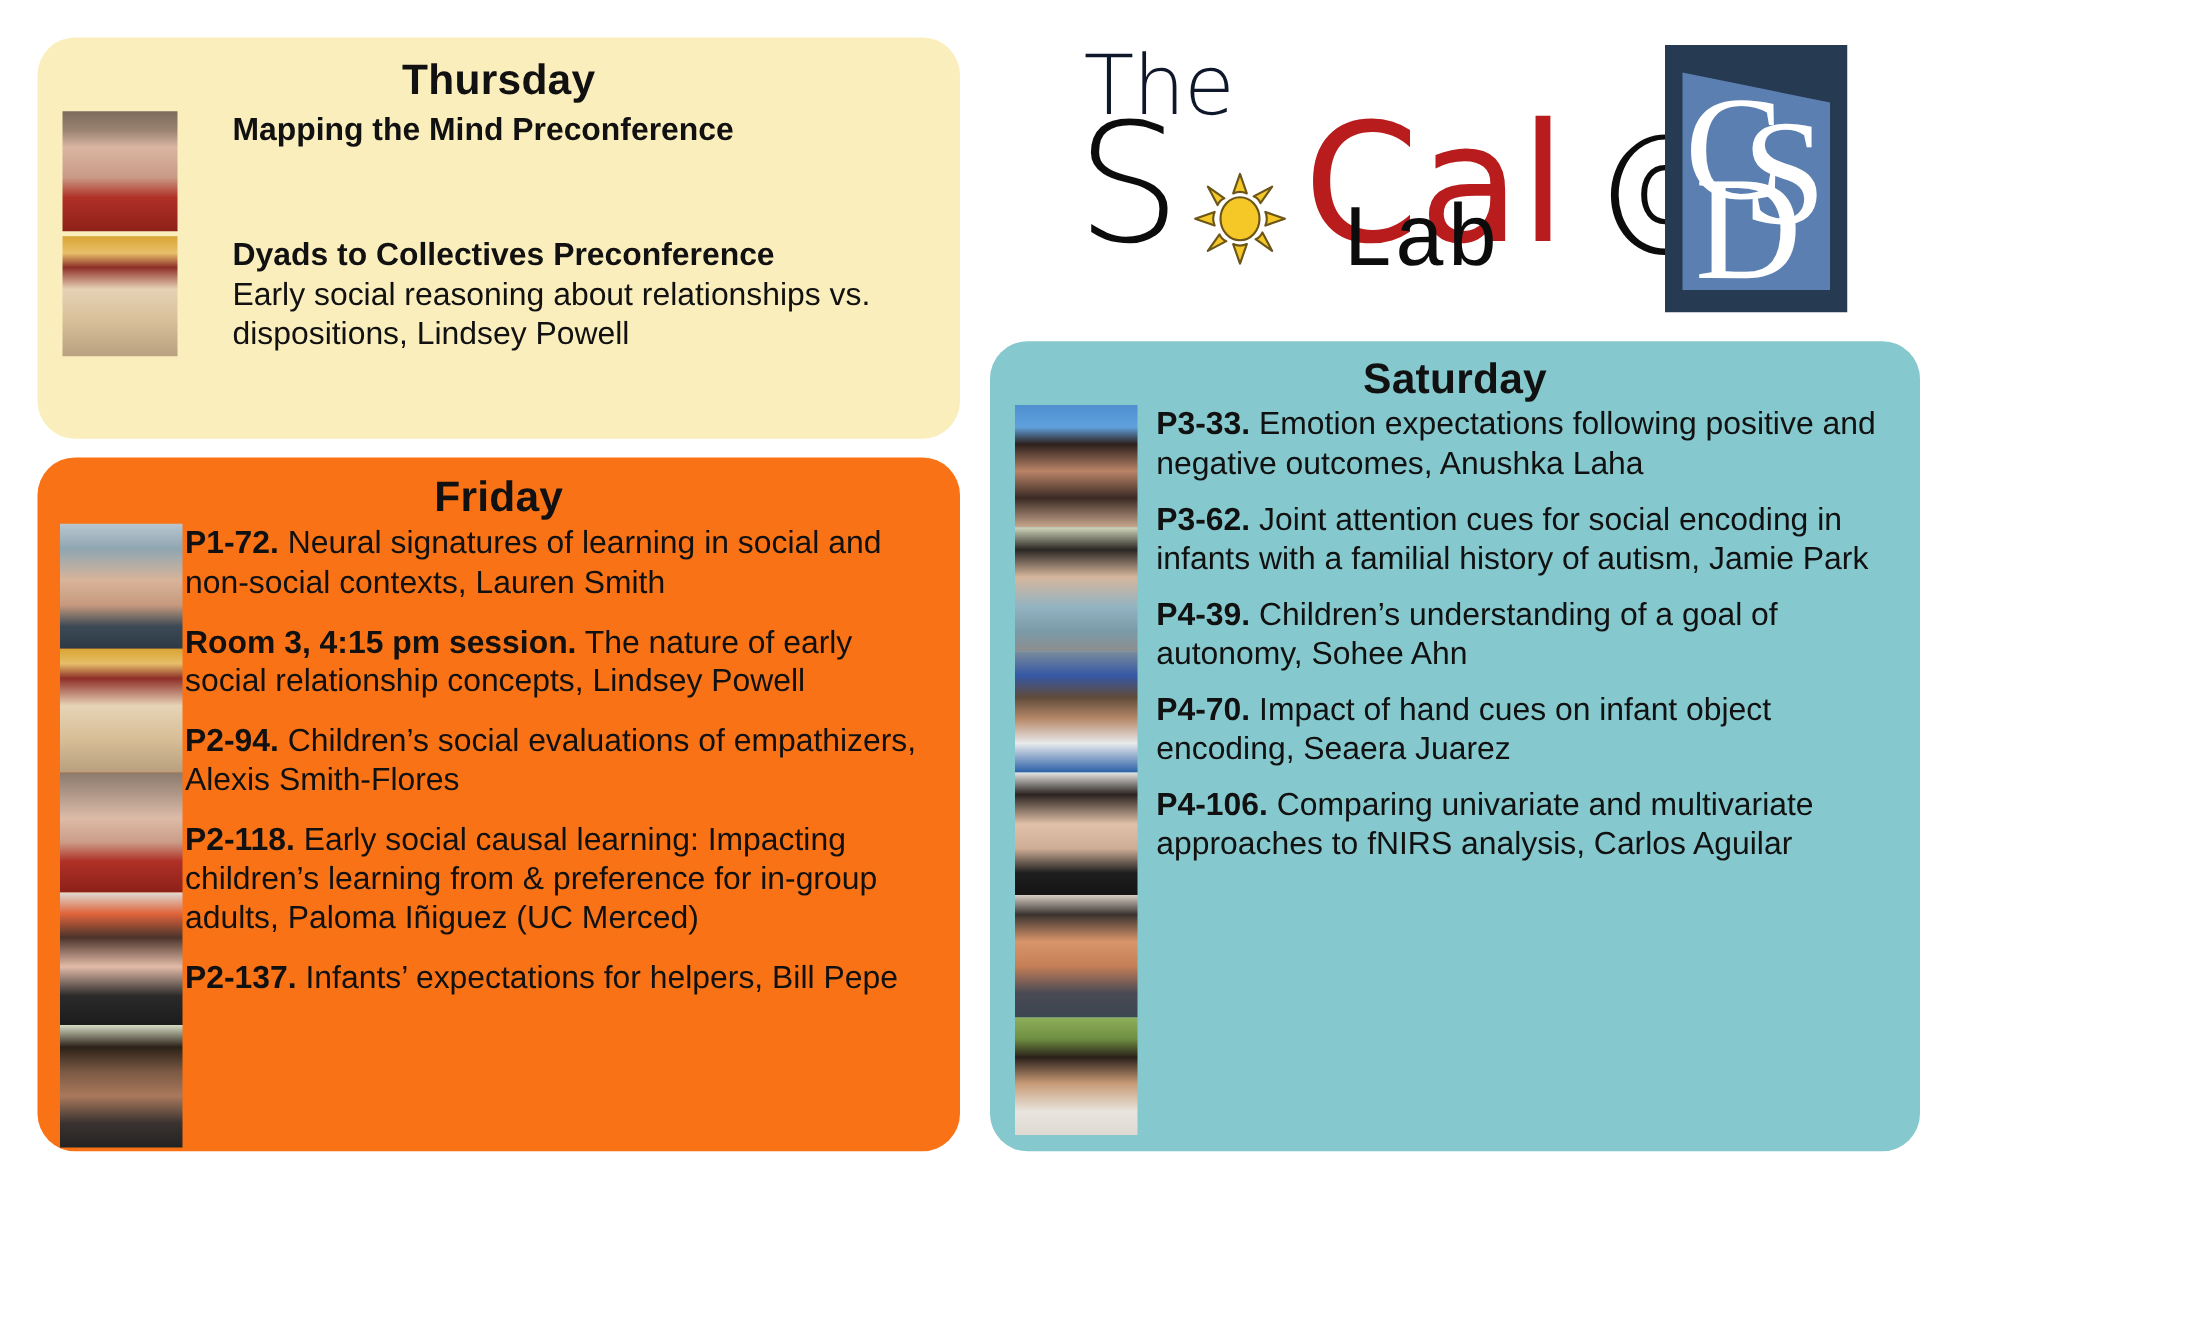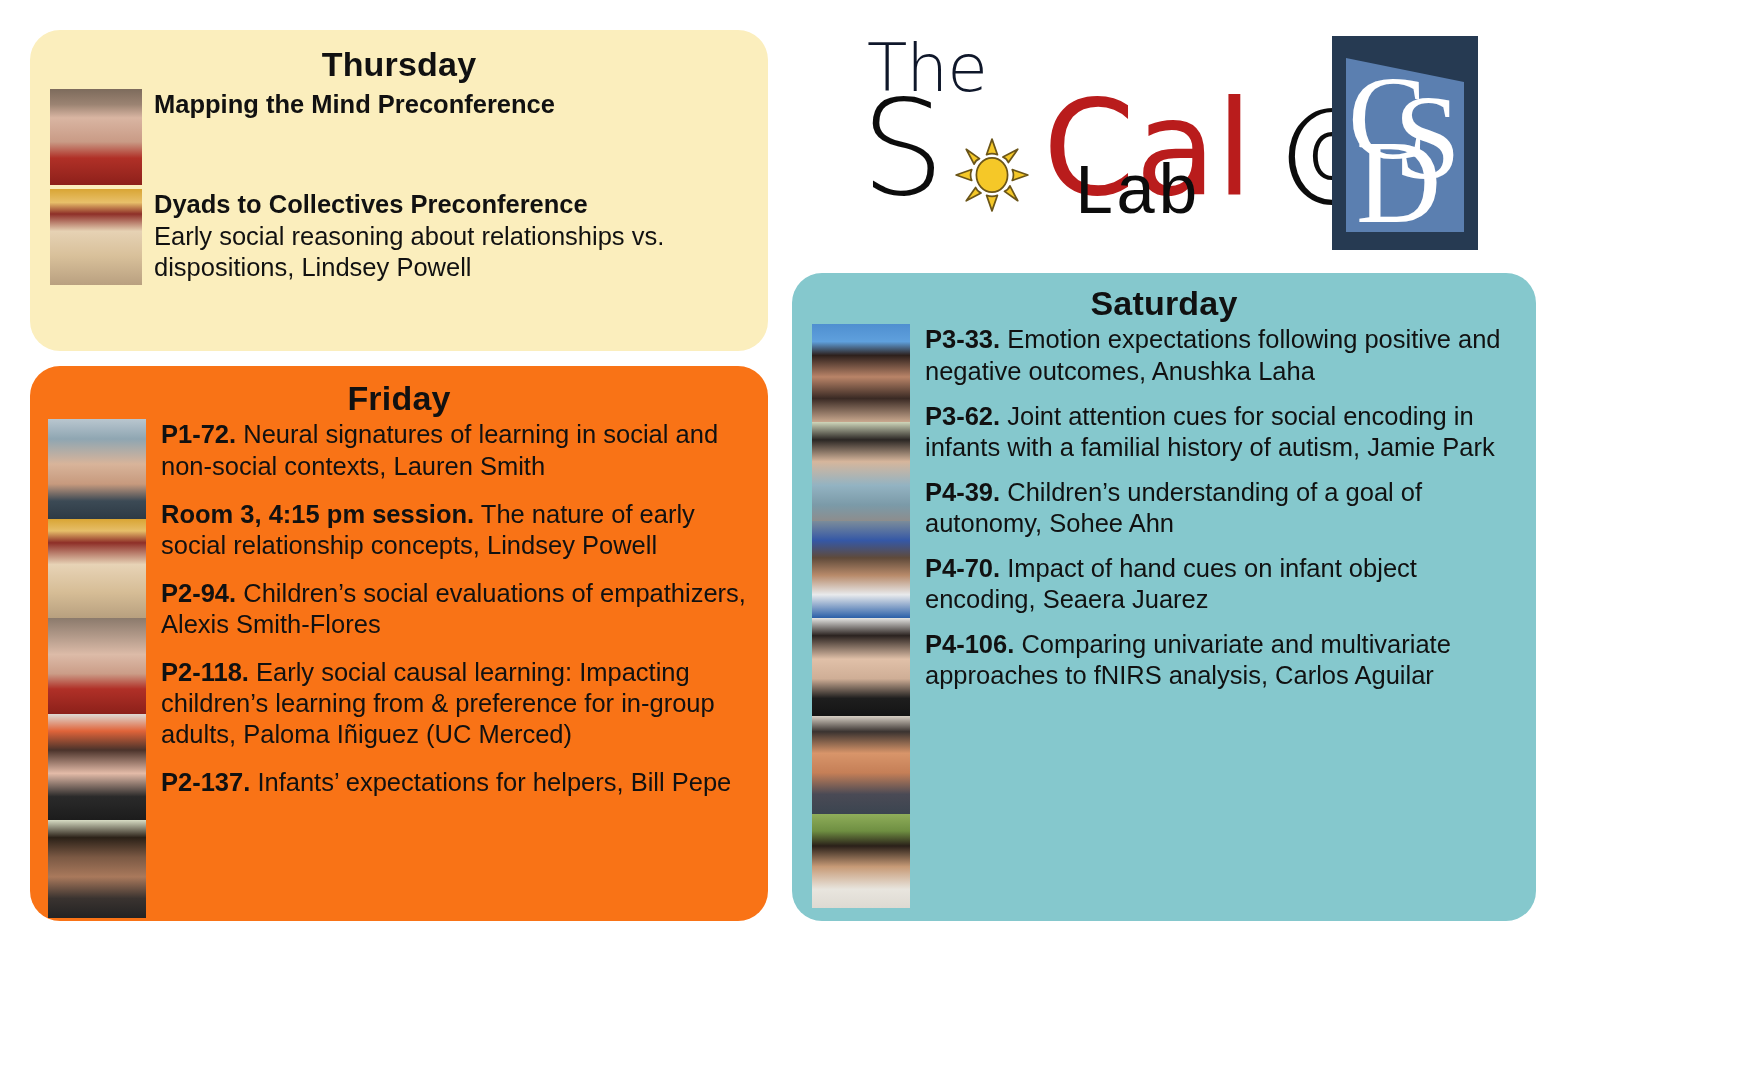--- a/index.html
+++ b/index.html
@@ -58,42 +58,42 @@
     left: 30px;
     top: 30px;
     width: 738px;
     height: 321px;
     background: #fbeebd;
     padding: 16px 14px 10px 14px;
   }
   #thursday-card .card-title { margin-bottom: 6px; }
   #thursday-card .entry { margin-left: 6px; }
   #thursday-card .portrait { width: 92px; height: 96px; }
-  #thursday-card .entry-text { padding-left: 12px; }
+  #thursday-card .entry-text { padding-left: 12px; margin-left: 32px; }
 
   
   #friday-card {
     left: 30px;
     top: 366px;
     width: 738px;
     height: 555px;
     background: #f97316;
     padding: 14px 14px 10px 14px;
   }
   #friday-card .card-title { margin-bottom: 2px; }
   #friday-card .column-wrap { display: flex; }
   #friday-card .photo-col {
     flex: 0 0 auto;
     width: 98px;
     margin-left: 4px;
   }
   #friday-card .photo-col .portrait { width: 98px; }
   #friday-card .text-col {
     flex: 1 1 auto;
-    padding-left: 15px;
+    padding-left: 2px;
   }
   #friday-card .text-col .entry-text { margin-bottom: 17px; }
   #friday-card .text-col .entry-text:last-child { margin-bottom: 0; }
 
   
   #saturday-card {
     left: 792px;
     top: 273px;
     width: 744px;
     height: 648px;

